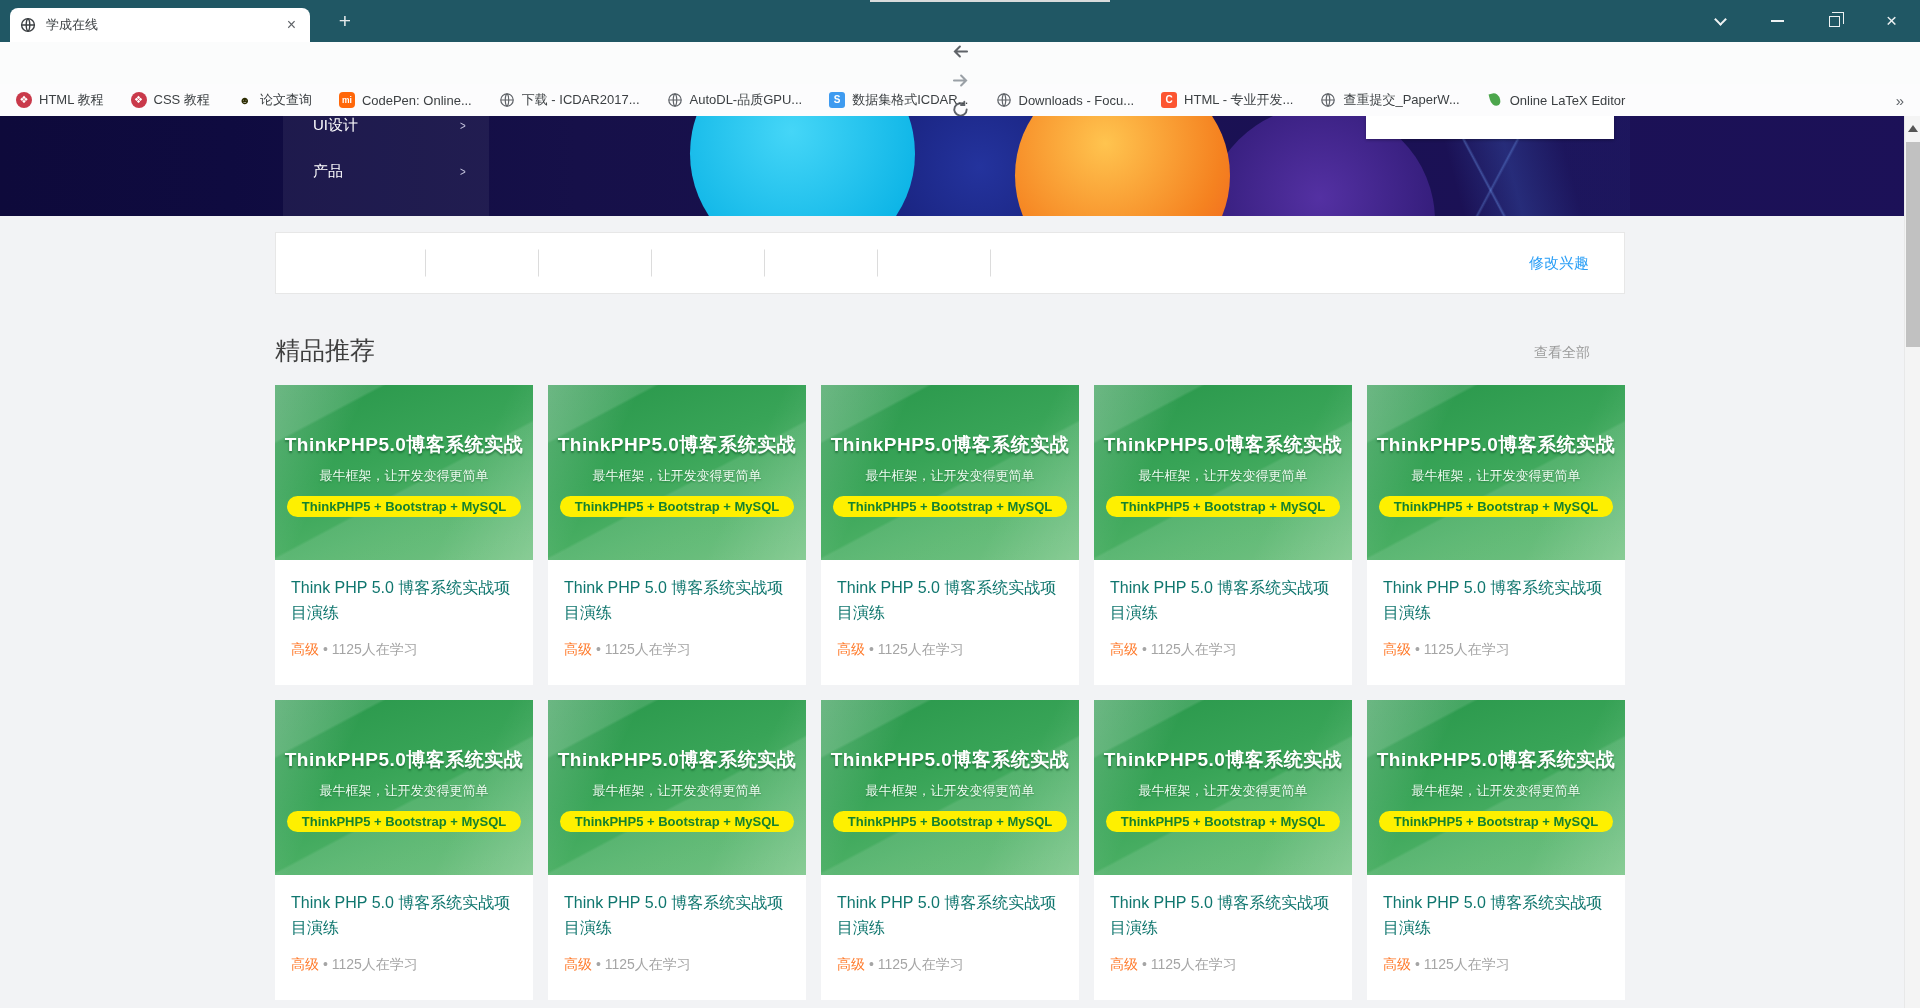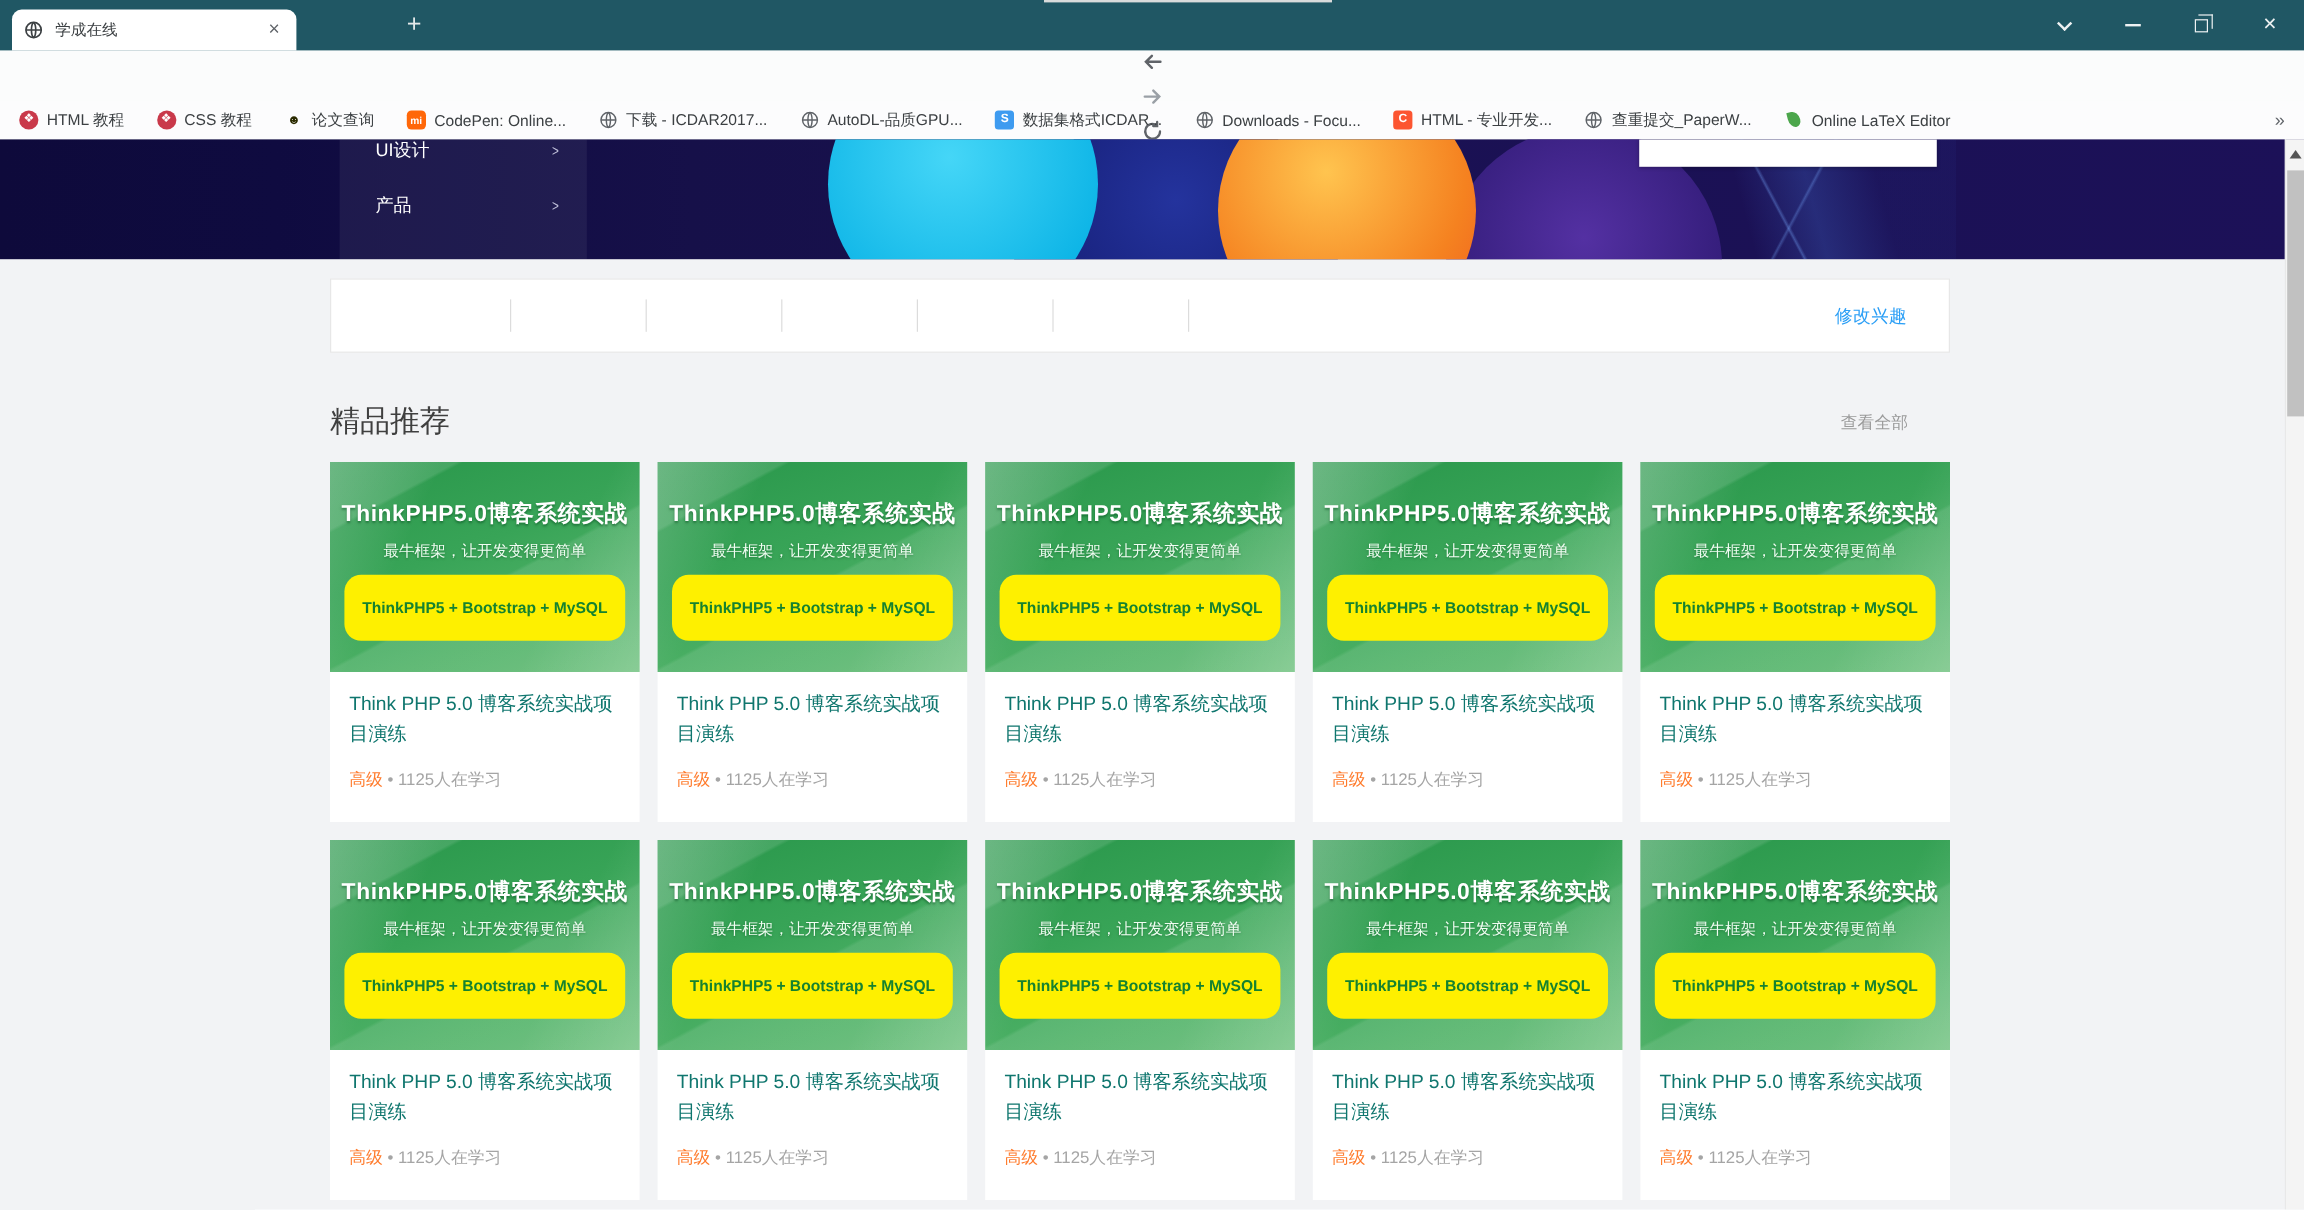--- a/index.html
+++ b/index.html
@@ -2,21 +2,21 @@
 <html><head>
 <meta charset="utf-8">
 <style>
   * { margin:0; padding:0; box-sizing:border-box; }
   body { font-family:"Liberation Sans","DejaVu Sans",sans-serif; }
   .screen { position:relative; width:1920px; height:1008px; overflow:hidden; background:#fff; }
 
   
   .titlebar { position:relative; height:42px; background:#205764; }
   .top-stripe { position:absolute; left:870px; top:0; width:240px; height:2px; background:#d9dbdb; }
-  .tab { position:absolute; left:10px; top:8px; width:237px; height:34px; background:#fff;
+  .tab { position:absolute; left:10px; top:8px; width:300px; height:34px; background:#fff;
          border-radius:8px 8px 0 0; display:flex; align-items:center; padding:0 10px; }
   .tab-title { flex:1; margin-left:10px; font-size:13px; color:#3c4043; white-space:nowrap; overflow:hidden; }
   .tab-close { font-size:16px; color:#5f6368; line-height:1; padding:0 4px; }
   .newtab { position:absolute; left:330px; top:6px; width:30px; height:30px; color:#e3e8e9;
             font-size:21px; display:flex; align-items:center; justify-content:center; }
   .win-controls { position:absolute; right:0; top:0; height:42px; display:flex; align-items:center; }
   .wc { width:57px; height:42px; display:flex; align-items:center; justify-content:center; color:#eef2f3; }
   .chev { width:9px; height:9px; border-right:2px solid #eef2f3; border-bottom:2px solid #eef2f3;
           transform:rotate(45deg); margin-top:-4px; }
   .min-bar { width:13px; height:2px; background:#eef2f3; }
@@ -112,21 +112,21 @@
               justify-content:center; padding-top:4px; overflow:hidden; position:relative;
               background:
                 linear-gradient(115deg, rgba(255,255,255,.22) 0%, rgba(255,255,255,0) 28%),
                 linear-gradient(295deg, rgba(255,255,255,.16) 0%, rgba(255,255,255,0) 30%),
                 linear-gradient(152deg, rgba(255,255,255,.12) 18%, rgba(255,255,255,0) 19%, rgba(255,255,255,0) 55%, rgba(255,255,255,.1) 56%),
                 linear-gradient(160deg, #28964a 0%, #38a457 42%, #4cb065 68%, #63bc74 100%); }
   .ci-title { font-size:19px; font-weight:bold; color:#fff; letter-spacing:.5px;
               text-shadow:0 2px 2px rgba(0,70,25,.5); white-space:nowrap; }
   .ci-sub { margin-top:9px; font-size:13px; color:#f0fdf2; text-shadow:0 1px 2px rgba(0,70,25,.45); }
   .ci-badge { margin-top:11px; background:#fef000; color:#15822f; font-weight:bold; font-size:13px;
-              padding:20px 15px; border-radius:14px; white-space:nowrap; }
+              padding:3px 15px; border-radius:14px; white-space:nowrap; }
   .card-body { padding:16px 16px 0; }
   .cb-title { font-size:16px; color:#0f766e; line-height:1.55; }
   .cb-meta { margin-top:15px; font-size:14px; color:#a5a5a5; }
   .cb-level { color:#ff7b2c; }
 
   .watermark { position:absolute; right:40px; bottom:6px; color:#c3c3c3; font-size:17px; }
 
   
   .scrollbar { position:absolute; right:0; top:116px; width:16px; height:892px; background:#f4f4f4;
                border-left:1px solid #e8e8e8; }

